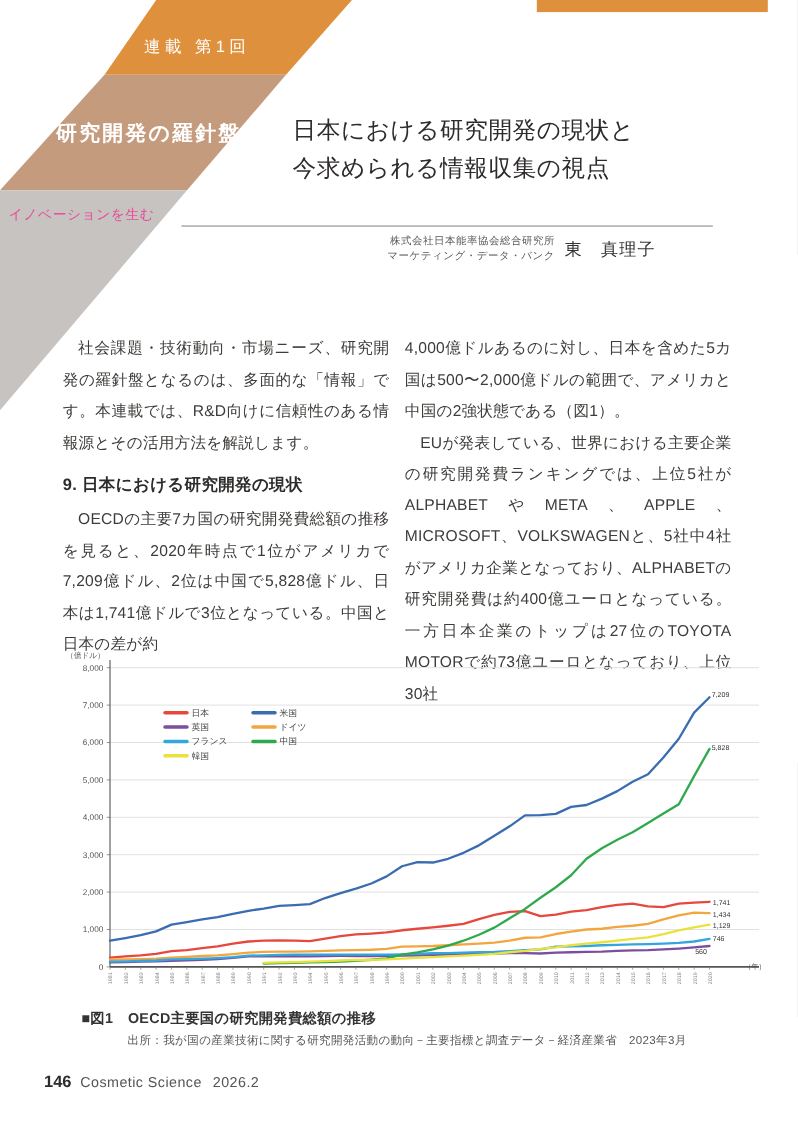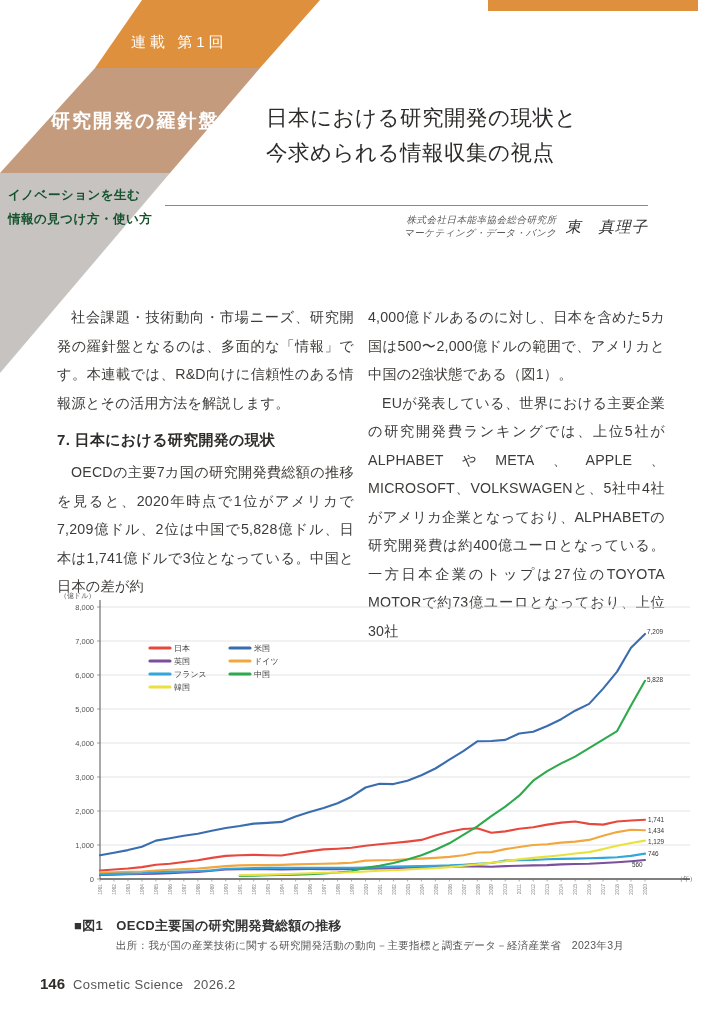--- a/index.html
+++ b/index.html
@@ -2,25 +2,25 @@
 <html><head>
 <meta charset="utf-8">
 <style>
   html,body{margin:0;padding:0;background:#eee;}
   .page{position:relative;width:725px;height:1024px;background:#ffffff;overflow:hidden;
         font-family:"Liberation Sans",sans-serif;}
   
   .ribbon-svg{position:absolute;top:0;left:0;}
   .series-label{position:absolute;left:131px;top:33px;color:#fff;font-size:15px;font-weight:normal;letter-spacing:4px;white-space:nowrap;}
   .series-name{position:absolute;left:51px;top:108px;color:#fff;font-size:19px;font-weight:bold;letter-spacing:2px;white-space:nowrap;}
-  .tagline{position:absolute;left:8px;top:183px;font-size:12.5px;font-weight:bold;color:#14532d;line-height:24px;letter-spacing:0.5px;}
+  .tagline{position:absolute;left:8px;top:183px;font-size:12.5px;font-weight:normal;color:#ec4899;line-height:24px;letter-spacing:0.5px;}
   
   .title{position:absolute;left:266px;top:101px;font-family:Liberation Sans, sans-serif;font-size:21.5px;line-height:35px;color:#2e2c2b;letter-spacing:0.5px;white-space:nowrap;}
   .title-rule{position:absolute;left:165px;top:205px;width:483px;border-top:1px solid #8a8a8a;height:0;}
-  .author{position:absolute;left:300px;top:213px;width:348px;display:flex;justify-content:flex-end;align-items:center;gap:9px;font-style:italic;}
+  .author{position:absolute;left:300px;top:213px;width:348px;display:flex;justify-content:center;align-items:center;gap:9px;}
   .author-org{text-align:right;font-size:9.5px;line-height:13px;color:#5a5a5a;letter-spacing:0.5px;white-space:nowrap;}
   .author-name{font-family:"Liberation Serif",serif;font-size:15.5px;color:#333;letter-spacing:1px;padding-top:3px;white-space:nowrap;}
   
   .col{position:absolute;top:303px;width:297px;}
   .col1{left:57px;}
   .col2{left:368px;}
   p.body{margin:0;font-size:14.2px;line-height:28.5px;color:#3e3c3a;text-align:justify;letter-spacing:0.2px;}
   p.indent{text-indent:14px;}
   h2.sec{margin:14px 0 8px 0;font-size:15px;color:#2e2c2b;letter-spacing:0.3px;font-weight:bold;}
   
@@ -41,40 +41,39 @@
     <rect x="488" y="0" width="210" height="11" fill="#df903c"></rect>
     <polygon points="142,0 320,0 260,68 95,68" fill="#df903c"></polygon>
     <polygon points="95,68 260,68 170,173 0,173" fill="#c59b7d"></polygon>
     <polygon points="0,173 170,173 0,373" fill="#c6c3c0"></polygon>
   </svg>
 
   <div class="series-label">連載 第1回</div>
   <div class="series-name">研究開発の羅針盤</div>
   <div class="tagline">
     <div>イノベーションを生む</div>
-    <div>情報の見つけ方・使い方</div>
   </div>
 
   <div class="title">
     <div>日本における研究開発の現状と</div>
     <div>今求められる情報収集の視点</div>
   </div>
   <div class="title-rule"></div>
 
   <div class="author">
     <div class="author-org">
       <div>株式会社日本能率協会総合研究所</div>
       <div>マーケティング・データ・バンク</div>
     </div>
     <div class="author-name">東　真理子</div>
   </div>
 
   <div class="col col1">
     <p class="body indent">社会課題・技術動向・市場ニーズ、研究開発の羅針盤となるのは、多面的な「情報」です。本連載では、R&amp;D向けに信頼性のある情報源とその活用方法を解説します。</p>
-    <h2 class="sec">7. 日本における研究開発の現状</h2>
+    <h2 class="sec">9. 日本における研究開発の現状</h2>
     <p class="body indent">OECDの主要7カ国の研究開発費総額の推移を見ると、2020年時点で1位がアメリカで7,209億ドル、2位は中国で5,828億ドル、日本は1,741億ドルで3位となっている。中国と日本の差が約</p>
   </div>
   <div class="col col2">
     <p class="body">4,000億ドルあるのに対し、日本を含めた5カ国は500〜2,000億ドルの範囲で、アメリカと中国の2強状態である（図1）。</p>
     <p class="body indent">EUが発表している、世界における主要企業の研究開発費ランキングでは、上位5社がALPHABETやMETA、APPLE、MICROSOFT、VOLKSWAGENと、5社中4社がアメリカ企業となっており、ALPHABETの研究開発費は約400億ユーロとなっている。一方日本企業のトップは27位のTOYOTA MOTORで約73億ユーロとなっており、上位30社</p>
   </div>
 
   <div class="chart-wrap">
     <svg width="660" height="332" viewBox="0 0 660 332">
         <line x1="59" y1="291" x2="62" y2="291" stroke="#777" stroke-width="0.7"></line>

